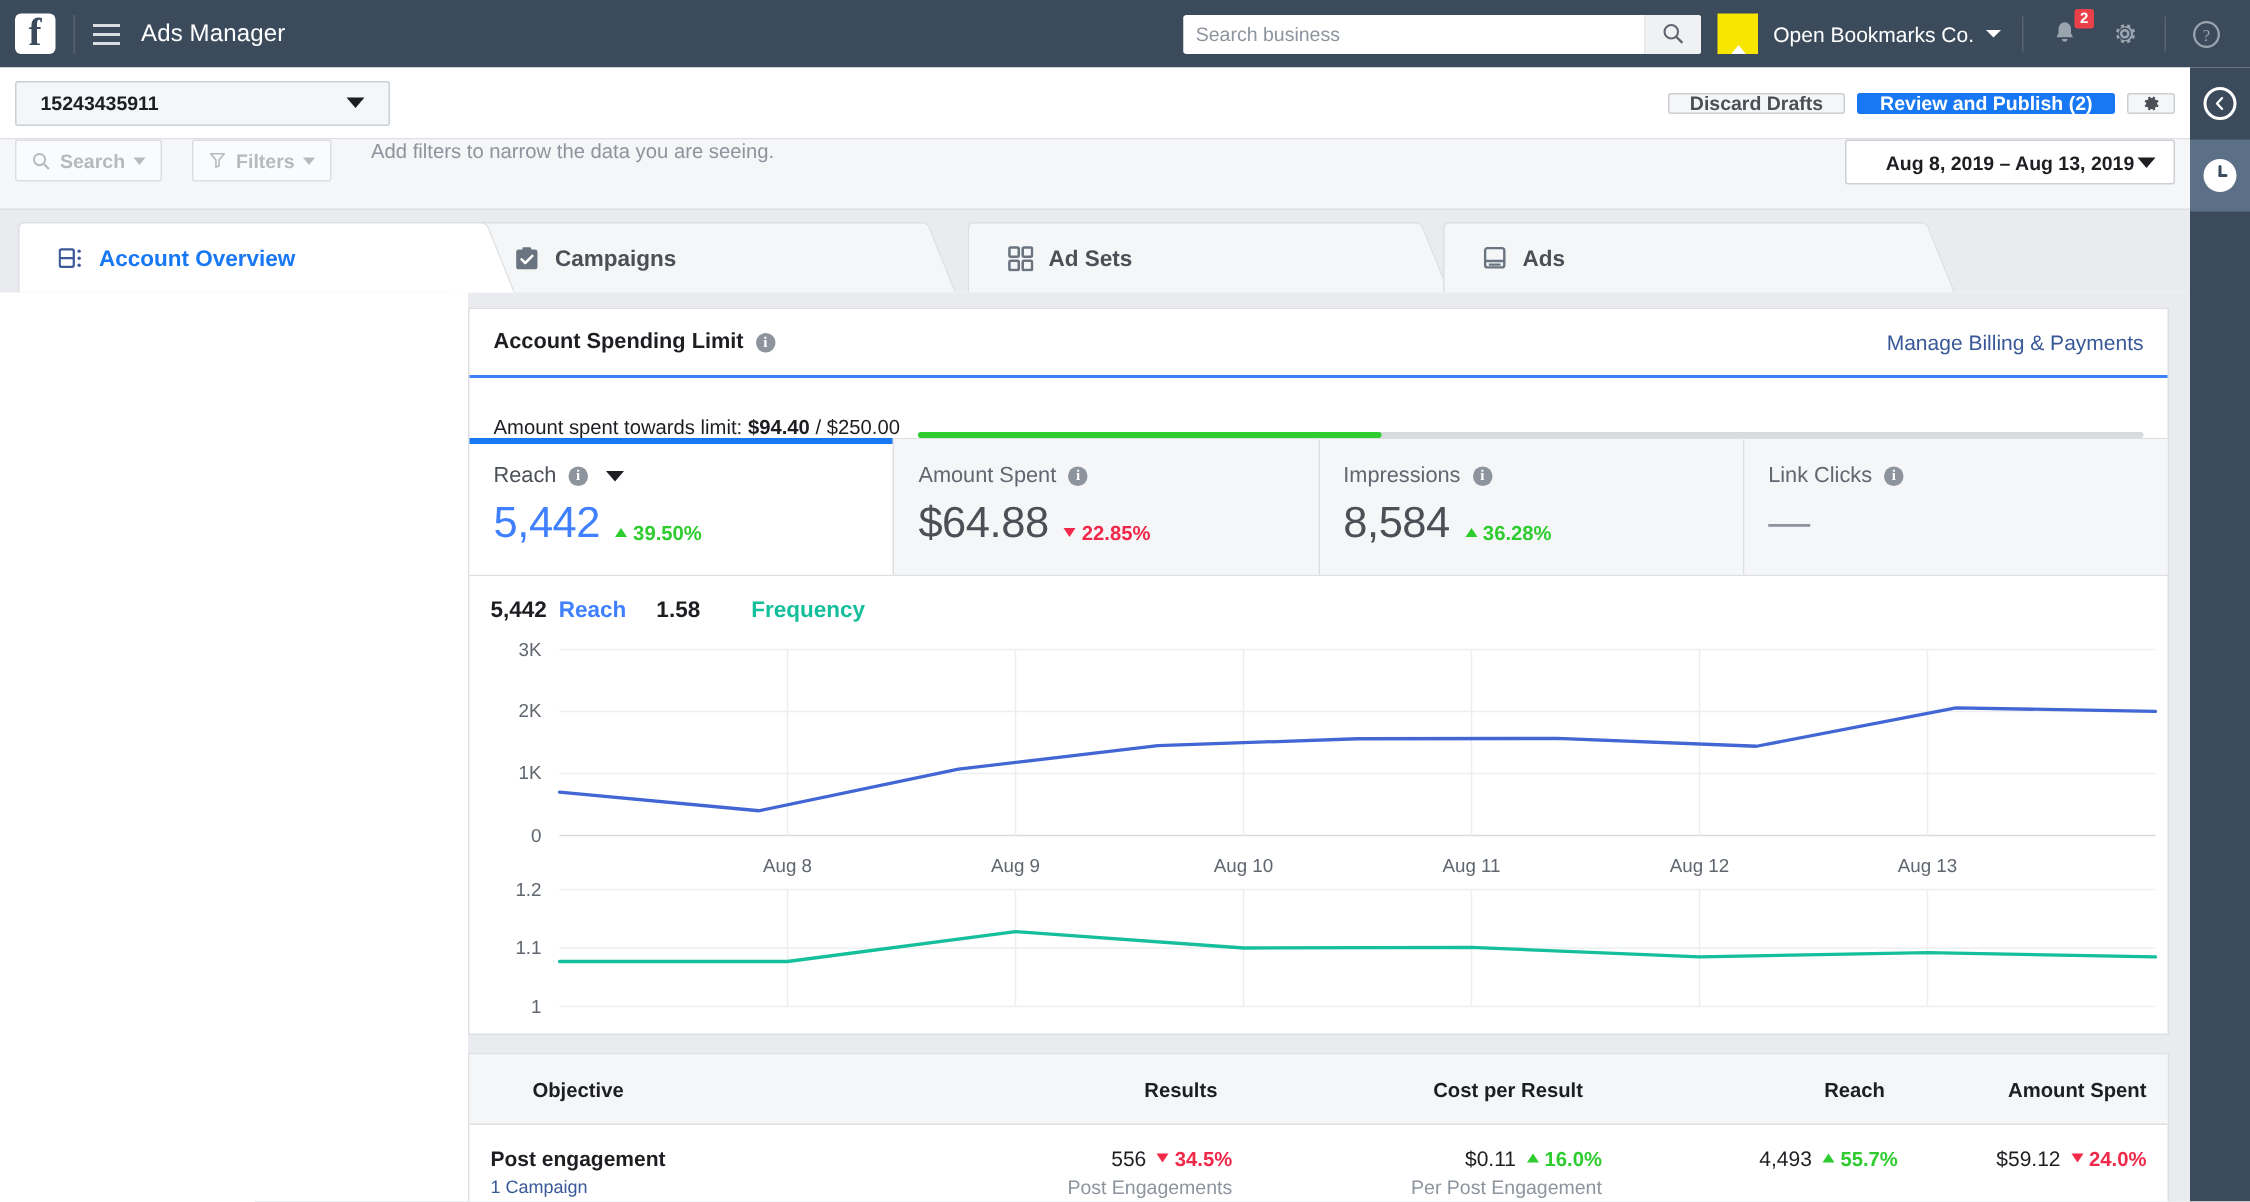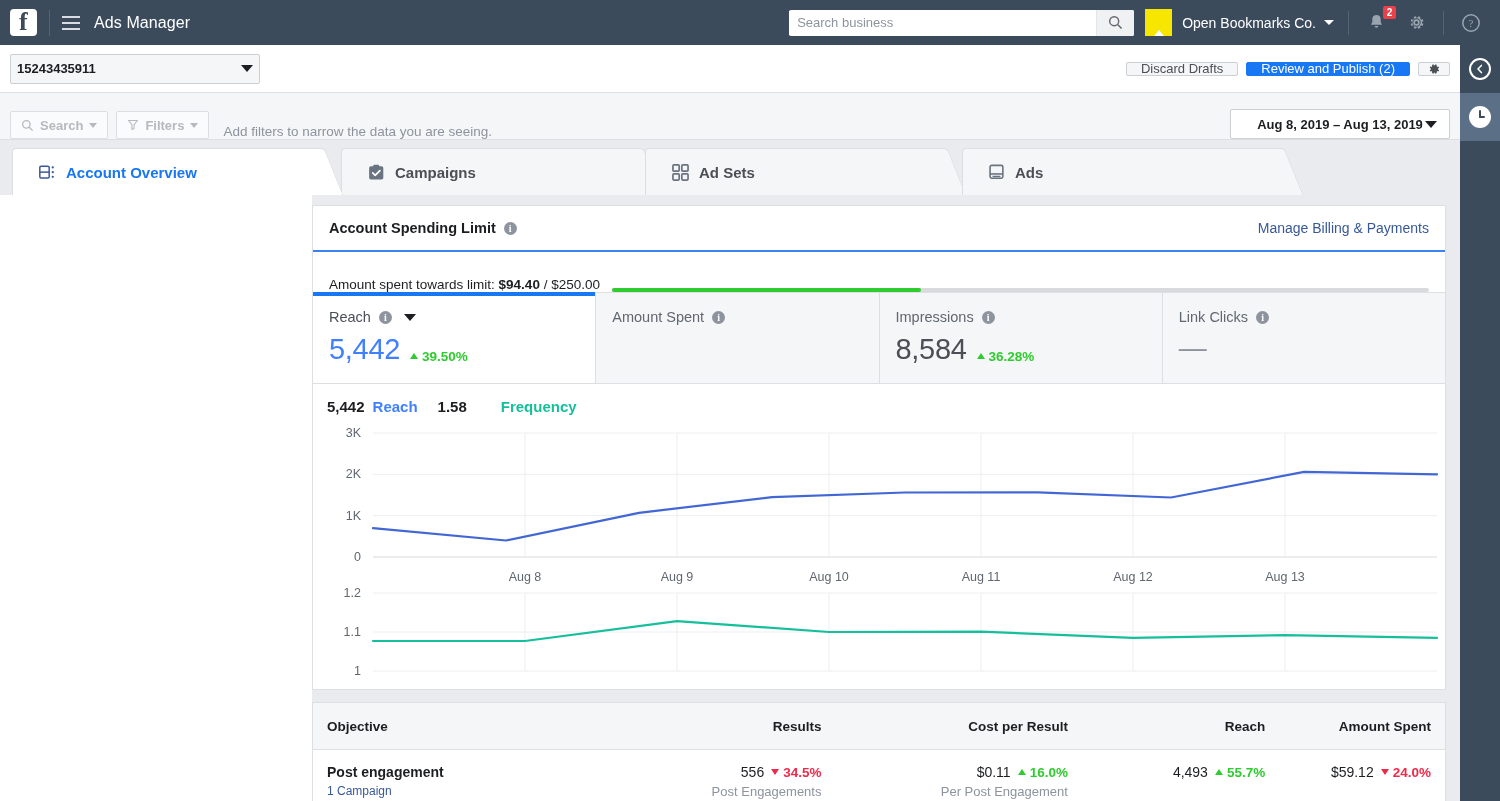--- a/index.html
+++ b/index.html
@@ -66,38 +66,38 @@
   }
 
   
   .acctbar{
     position:absolute; left:0; top:45px; width:1460px; height:48px;
     background:#fff; border-bottom:1px solid #dddfe2;
     display:flex; align-items:center; padding:0 10px;
   }
   .acct-select{
     width:250px;height:30px;border:1px solid #ccd0d5;border-radius:2px;background:#f5f6f7;
-    display:flex;align-items:center;padding:0 6px;font-size:13px;font-weight:bold;color:#1c1e21;
+    display:flex;align-items:center;padding:0 16px;font-size:13px;font-weight:bold;color:#1c1e21;
     cursor:pointer;
   }
   .acct-select .caret2{ margin-left:auto;width:0;height:0;
     border-left:6px solid transparent;border-right:6px solid transparent;border-top:7px solid #1c1e21;}
   .acct-right{ margin-left:auto; display:flex; align-items:center; gap:8px;}
   .btn{
     height:14px; border:1px solid #ccd0d5; border-radius:2px; background:#f5f6f7;
-    font-size:13px;font-weight:normal;color:#4b4f56;padding:0 14px;cursor:pointer;
+    font-size:13px;font-weight:bold;color:#4b4f56;padding:0 14px;cursor:pointer;
     display:flex;align-items:center;font-family:"Liberation Sans",sans-serif;
   }
   .btn-primary{ background:#1877f2;border-color:#1877f2;color:#fff;}
   .btn-icon{ width:32px;padding:0;justify-content:center;}
 
   
   .filterbar{
     position:absolute;left:0;top:93px;width:1460px;height:47px;background:#f5f6f7;
-    border-bottom:1px solid #dddfe2;display:flex;align-items:flex-end;padding:0 10px;
+    border-bottom:1px solid #dddfe2;display:flex;align-items:flex-start;padding:0 10px;gap:12px;
   }
   .fbtn{
     height:28px;border:1px solid #dcdee1;border-radius:2px;background:#fafbfc;
     display:flex;align-items:center;gap:6px;padding:0 10px;font-size:13px;
     color:#b6b9bd;font-weight:bold;cursor:pointer;margin-right:8px;
   }
   .fhint{ font-size:13.5px;color:#8d949e;margin-left:6px;}
   .daterange{
     margin-left:auto;width:220px;height:30px;border:1px solid #ccd0d5;border-radius:2px;
     background:#fff;display:flex;align-items:center;justify-content:center;position:relative;
@@ -184,21 +184,21 @@
   .chart-legend{ display:flex;align-items:center;gap:8px;padding:14px 0 6px 14px;font-size:15px;}
   .lg-num{font-weight:bold;color:#1c1e21;}
   .lg-reach{color:#4080ff;font-weight:bold;}
   .lg-freq{color:#16bf9b;font-weight:bold;margin-left:10px;padding-left:16px;}
   .chart-wrap{ position:relative;width:1132px;height:268px;}
   .chart-wrap svg{display:block;}
 
   
   .tbl{ background:#fff;border:1px solid #dddfe2;margin-top:12px;}
   .tbl-head{ height:47px;background:#f5f6f7;border-bottom:1px solid #dddfe2;display:flex;align-items:center;}
-  .th{ font-size:13.5px;font-weight:bold;color:#1c1e21;padding:0 14px;}
+  .th{ font-size:13.5px;font-weight:bold;color:#1c1e21;padding:0 14px;margin-left:28px;}
   .tbl-row{ display:flex;padding-top:14px;height:60px;}
   .td{ padding:0 14px;}
   .c-obj{width:330px;} .c-res{width:200px;text-align:right;}
   .c-cpr{width:250px;text-align:right;} .c-reach{width:200px;text-align:right;}
   .c-spent{width:168px;text-align:right;}
   .obj-title{font-size:14px;font-weight:bold;color:#1c1e21;}
   .obj-sub{font-size:12px;color:#385898;margin-top:4px;cursor:pointer;}
   .cell-main{font-size:14px;color:#1c1e21;display:flex;align-items:center;justify-content:flex-end;gap:7px;}
   .cell-sub{font-size:13px;color:#8d949e;margin-top:4px;}
   .cell-delta{font-weight:bold;font-size:13.5px;display:flex;align-items:center;}
@@ -312,21 +312,21 @@
       <svg width="17" height="15" viewBox="0 0 18 16">
         <rect x="0.8" y="1.3" width="10" height="12.5" rx="1.3" fill="none" stroke="#3b5998" stroke-width="1.6"></rect>
         <line x1="0.8" y1="7.6" x2="10.8" y2="7.6" stroke="#3b5998" stroke-width="1.6"></line>
         <circle cx="14.6" cy="2.6" r="1.2" fill="#3b5998"></circle>
           <circle cx="14.6" cy="7.6" r="1.2" fill="#3b5998"></circle>
           <circle cx="14.6" cy="12.6" r="1.2" fill="#3b5998"></circle>
       </svg>
       <span>Account Overview</span>
       <div class="skew"></div>
     </div>
-    <div class="tab" style="left:341px;width:290px;">
+    <div class="tab" style="left:316px;width:290px;">
       <svg width="17" height="17" viewBox="0 0 18 18">
         <rect x="1.2" y="2.4" width="15" height="14" rx="1.8" fill="#6a7480"></rect>
         <rect x="5.6" y="0.8" width="6.2" height="3.2" rx="1" fill="#6a7480"></rect>
         <path d="M5 9.4l2.6 2.6 5-5" fill="none" stroke="#fff" stroke-width="1.8" stroke-linecap="round" stroke-linejoin="round"></path>
       </svg>
       <span>Campaigns</span>
       <div class="skew"></div>
     </div>
     <div class="tab" style="left:645px;width:290px;">
       <svg width="17" height="17" viewBox="0 0 18 18">
@@ -383,20 +383,27 @@
           <span class="delta up">
             <span class="tri-up"></span>
             <span>39.50%</span>
           </span>
         </div>
       </div>
       <div class="tile">
         <div class="tile-label">
           <span>Amount Spent</span>
           <span class="info-ico">i</span>
+        </div>
+        <div class="tile-val">
+          <span class="tile-num">$64.88</span>
+          <span class="delta down">
+            <span class="tri-dn"></span>
+            <span>22.85%</span>
+          </span>
         </div>
       </div>
       <div class="tile">
         <div class="tile-label">
           <span>Impressions</span>
           <span class="info-ico">i</span>
         </div>
         <div class="tile-val">
           <span class="tile-num">8,584</span>
           <span class="delta up">

